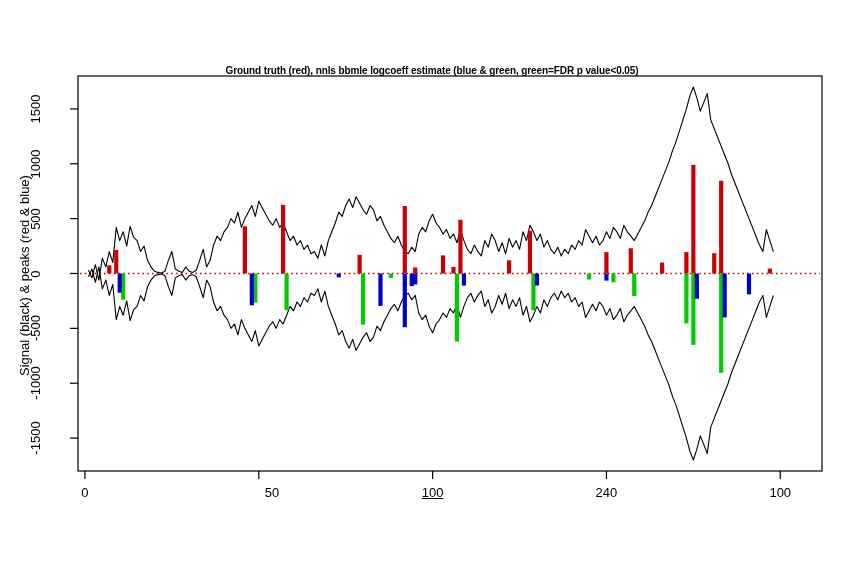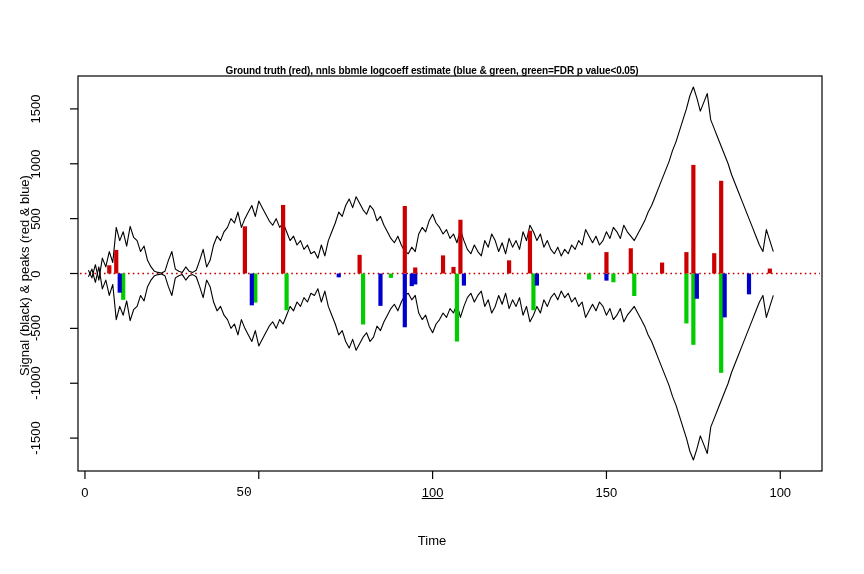--- a/index.html
+++ b/index.html
@@ -161,23 +161,22 @@
       <div class="tick-label tick-label-y" style="width: 60px; left: 6px; top: 429.083px; height: 18px; line-height: 18px;">-1500</div>
       <div class="tick-label tick-label-y" style="width: 60px; left: 6px; top: 374.222px; height: 18px; line-height: 18px;">-1000</div>
       <div class="tick-label tick-label-y" style="width: 60px; left: 6px; top: 319.361px; height: 18px; line-height: 18px;">-500</div>
       <div class="tick-label tick-label-y" style="width: 60px; left: 6px; top: 264.5px; height: 18px; line-height: 18px;">0</div>
       <div class="tick-label tick-label-y" style="width: 60px; left: 6px; top: 209.639px; height: 18px; line-height: 18px;">500</div>
       <div class="tick-label tick-label-y" style="width: 60px; left: 6px; top: 154.778px; height: 18px; line-height: 18px;">1000</div>
       <div class="tick-label tick-label-y" style="width: 60px; left: 6px; top: 99.9167px; height: 18px; line-height: 18px;">1500</div>
     </div>
   <div id="xtick-labels">
       <div class="tick-label tick-label-x" style="width: 60px; left: 54.9533px; top: 485px;">0</div>
-      <div class="tick-label tick-label-x" style="width: 60px; left: 214px; top: 485px; font-family: Liberation Mono, monospace;">50</div>
+      <div class="tick-label tick-label-x" style="width: 60px; left: 242px; top: 485px;">50</div>
       <div class="tick-label tick-label-x" style="width: 60px; left: 402.617px; top: 485px; text-decoration: underline;">100</div>
-      <div class="tick-label tick-label-x" style="width: 60px; left: 576.449px; top: 485px;">150</div>
+      <div class="tick-label tick-label-x" style="width: 60px; left: 576.449px; top: 485px;">240</div>
       <div class="tick-label tick-label-x" style="width: 60px; left: 750.28px; top: 485px;">100</div>
     </div>
 
-  <div class="axis-label-x">Time</div>
 
   <div class="axis-label-y">Signal (black) &amp; peaks (red &amp; blue)</div>
 
 </div>
 
 </body></html>

